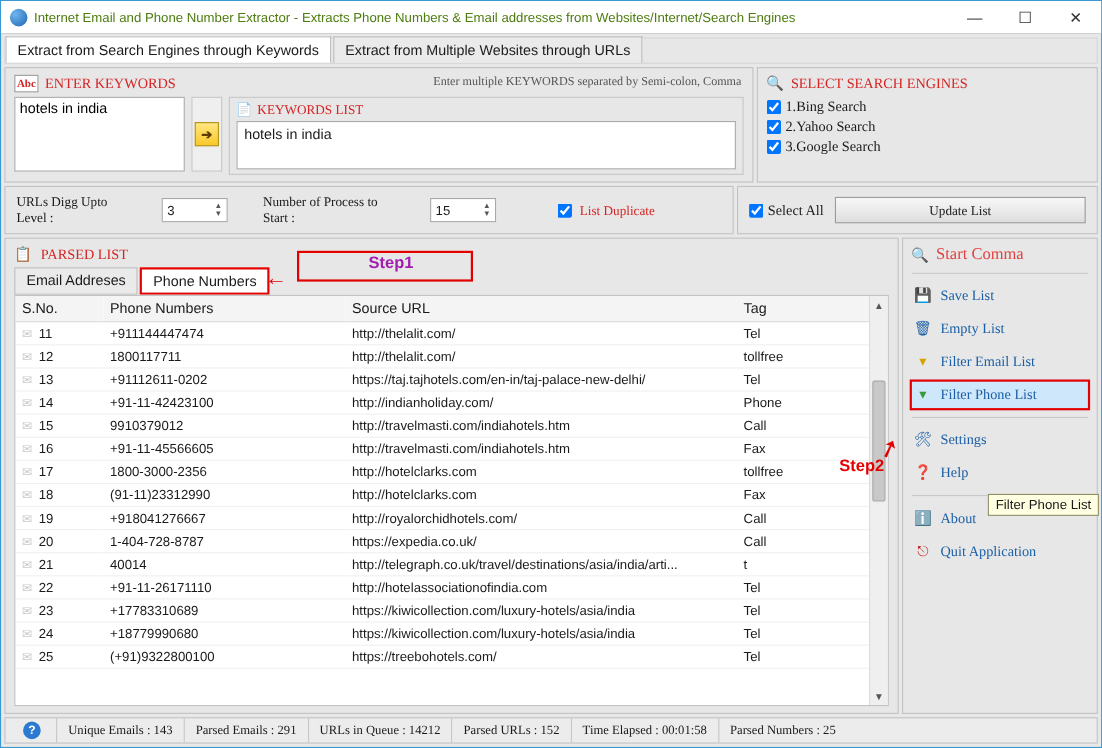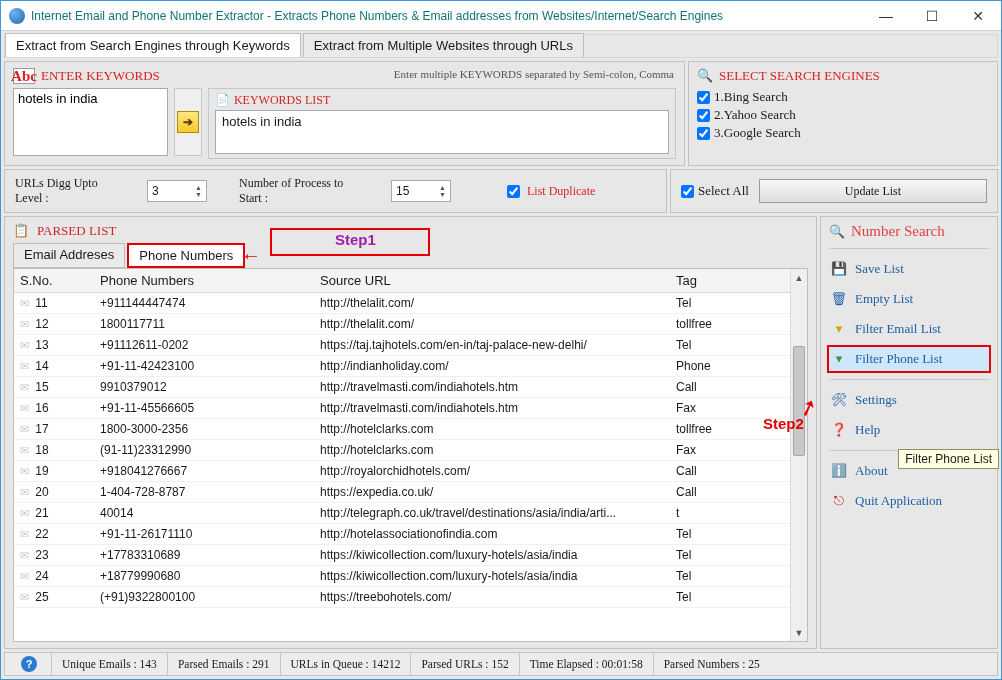--- a/index.html
+++ b/index.html
@@ -1,19 +1,19 @@
 <!DOCTYPE html>
 <html><head>
 <meta charset="utf-8">
 <style>
   html,body{margin:0;padding:0;font-family:"Segoe UI",Tahoma,sans-serif;font-size:12px;color:#1a1a1a;background:#fff}
   *{box-sizing:border-box}
   .window{width:1002px;height:680px;border:1px solid #3a99d4;background:#e8e8e8;display:flex;flex-direction:column}
   .titlebar{height:30px;background:#fff;display:flex;align-items:center;padding:0 0 0 8px;border-bottom:1px solid #d0d0d0}
-  .titlebar .title{flex:1;font-size:12px;color:#0f766e}
+  .titlebar .title{flex:1;font-size:12px;color:#4d7c0f}
   .titlebar .ticon{width:16px;height:16px;margin-right:6px;display:inline-block;border-radius:50%;background:radial-gradient(circle at 5px 5px,#6fb5ef,#1c66b0)}
   .winbtns{display:flex;height:100%}
   .winbtn{width:46px;height:100%;display:flex;align-items:center;justify-content:center;font-size:14px;color:#333}
   .content{flex:1;padding:3px;display:flex;flex-direction:column;gap:3px;min-height:0}
   
   .toptabs{height:24px;display:flex;align-items:flex-end;background:#e7e7e7;border:1px solid #d6d6d6;}
   .toptab{padding:4px 10px;border:1px solid #bebebe;border-bottom:none;background:#eaeaea;font-size:13px;margin-right:2px;cursor:pointer}
   .toptab.active{background:#fff}
   
   .toprow{display:flex;gap:3px}
@@ -69,21 +69,21 @@
   .sb-item.sel{background:#cfe7fb;border:2px solid #e40000;margin:-2px}
   .sb-sep{height:1px;background:#c9c9c9;margin:2px 0}
   .ic{width:16px;height:16px;display:inline-flex;align-items:center;justify-content:center;font-size:13px}
   .step2-lbl{position:absolute;left:-58px;top:198px;color:#e40000;font-weight:bold;font-family:Arial;font-size:15px}
   .step2-arrow{position:absolute;left:-22px;top:178px;color:#e40000;font-size:22px;transform:rotate(-20deg)}
   .tooltip{position:absolute;right:-2px;top:232px;background:#ffffe1;border:1px solid #8d8d66;padding:2px 6px;font-size:12px;white-space:nowrap}
   
   .status{height:24px;border:1px solid #c2c2c2;background:#ececec;display:flex;align-items:center;padding:0 6px;gap:0;font-family:"Comic Sans MS",cursive;font-size:11.5px}
   .status .cell{padding:0 10px;border-right:1px solid #c7c7c7;height:100%;display:flex;align-items:center}
   .status .qicon{width:16px;height:16px;border-radius:50%;background:#2a7ad1;color:#fff;display:flex;align-items:center;justify-content:center;font-family:Arial;font-weight:bold;font-size:11px;margin-right:4px}
-  .abc-ic{width:22px;height:16px;border:1px solid #9a9a9a;background:#fff;font-size:15px;font-weight:bold;display:inline-flex;align-items:center;justify-content:center}
+  .abc-ic{width:22px;height:16px;border:1px solid #9a9a9a;background:#fff;font-size:10px;font-weight:bold;display:inline-flex;align-items:center;justify-content:center}
   .mag-ic{color:#3a7cc4}
 </style>
 </head>
 <body>
 
 <div class="window">
   <div class="titlebar">
     <span class="ticon"></span>
     <span class="title">Internet Email and Phone Number Extractor - Extracts Phone Numbers &amp; Email addresses from Websites/Internet/Search Engines</span>
     <div class="winbtns">
@@ -299,21 +299,21 @@
                 <div class="sb-thumb"></div>
               </div>
             <div class="sb-arrow">▼</div>
           </div>
         </div>
       </div>
 
       <div class="panel sidebar">
         <div class="sb-title">
           <span class="ic mag-ic">🔍</span>
-          <span>Number Search</span>
+          <span>Start Comma</span>
         </div>
         <div class="sb-sep"></div>
         <div class="sb-item">
             <span class="ic">💾</span>
             <span>Save List</span>
           </div>
         <div class="sb-item">
             <span class="ic">🗑</span>
             <span>Empty List</span>
           </div>

